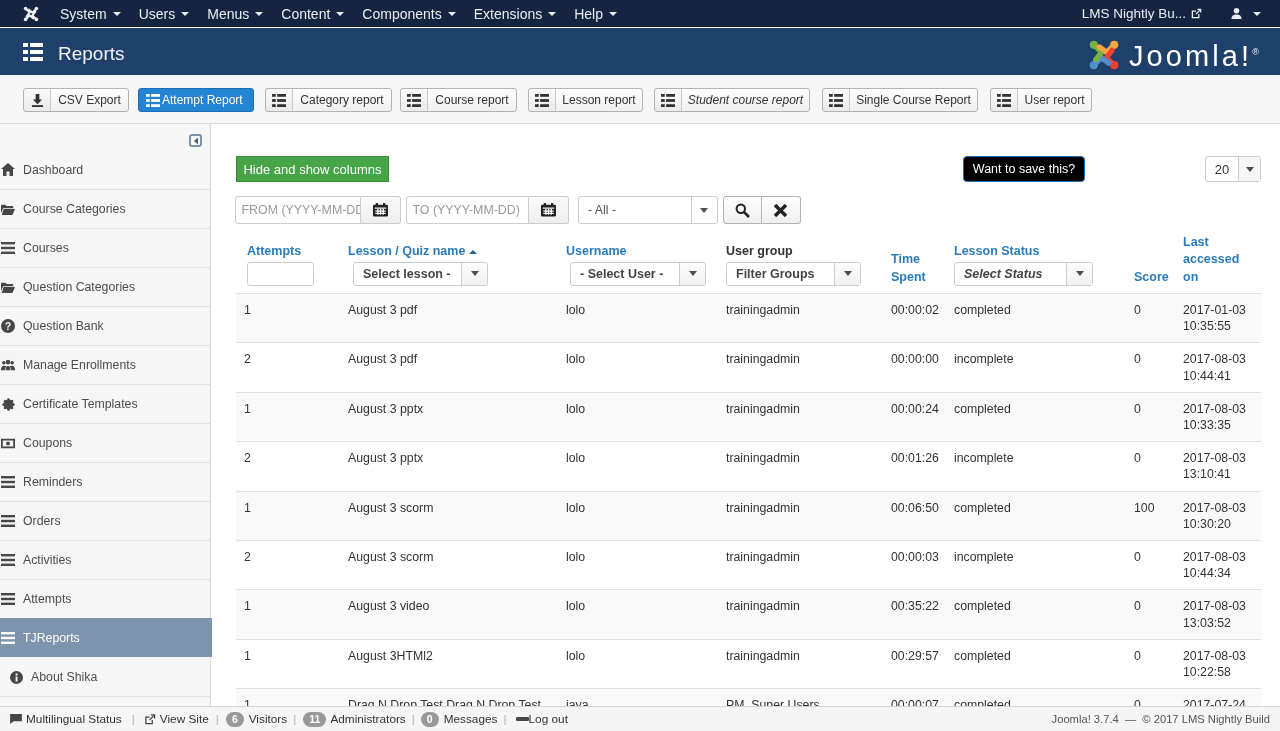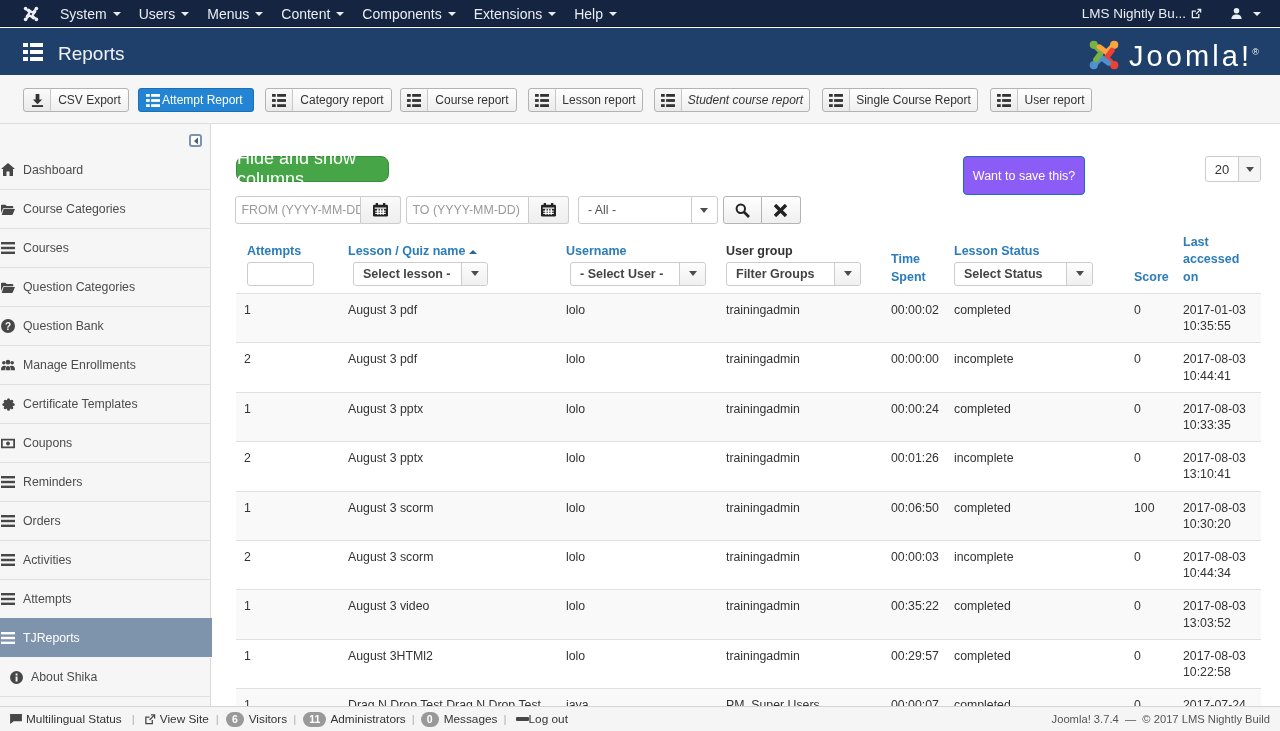--- a/index.html
+++ b/index.html
@@ -28,22 +28,22 @@
 .sidebar { position:absolute; top:124px; left:0; width:211px; height:582px; background:#f6f6f6; border-right:1px solid #d9d9d9; }
 .collapse-btn { position:absolute; top:10px; left:189px; width:13px; height:13px; border:2px solid #7b93ad; border-radius:3px; background:#fdfdfb; display:flex; align-items:center; justify-content:center; }
 .smenu { position:absolute; top:26px; left:0; width:211px; border-bottom:1px solid #e0e0e0; }
 .smenu .it { height:39px; display:flex; align-items:center; border-top:1px solid #e0e0e0; padding-left:1px; color:#4c4c4c; font-size:12.3px;text-align:center; }
 .smenu .it:first-child { border-top:none; }
 .smenu .it .sic { width:14px; display:flex; justify-content:center; margin-right:8px; }
 .smenu .it.active { background:#7e93ac; color:#fff; border-top-color:#7e93ac; width:212px; position:relative; }
 .smenu .it.active + .it { border-top-color:#f6f6f6;margin-left:8px; }
 
 .content { position:absolute; top:124px; left:212px; width:1068px; height:582px; background:#fff; overflow:hidden; }
-.btn-green { position:absolute; left:24px; top:32px; width:153px; height:26px; background:#46a546; border:1px solid #3d8b3d; border-radius:8px; color:#fff; font-size:18px; display:flex; align-items:center; justify-content:center; }
-.btn-save { position:absolute; left:751px; top:32px; width:122px; height:39px; background:#8b5cf6; border:1px solid #1c6fb5; border-radius:4px; color:#fff; font-size:12.5px; display:flex; align-items:center; justify-content:center; }
+.btn-green { position:absolute; left:24px; top:32px; width:153px; height:26px; background:#46a546; border:1px solid #3d8b3d; border-radius:0; color:#fff; font-size:13px; display:flex; align-items:center; justify-content:center; }
+.btn-save { position:absolute; left:751px; top:32px; width:122px; height:26px; background:#000000; border:1px solid #1c6fb5; border-radius:4px; color:#fff; font-size:12.5px; display:flex; align-items:center; justify-content:center; }
 .sel20 { position:absolute; left:993px; top:32px; width:56px; height:26px; border:1px solid #ccc; border-radius:3px; background:#fff; display:flex; }
 .sel20 .v { flex:1; display:flex; align-items:center; justify-content:center; font-size:13px; }
 .sel20 .c { width:22px; border-left:1px solid #ccc; background:#f5f5f5; display:flex; align-items:center; justify-content:center; border-radius:0 3px 3px 0; }
 .dcaret { display:inline-block; width:0; height:0; border-left:4px solid transparent; border-right:4px solid transparent; border-top:5px solid #4d4d4d; }
 .filters { position:absolute; left:22.5px; top:72px; height:28px; display:flex; align-items:stretch; }
 .inp { border:1px solid #ccc; border-radius:3px 0 0 3px; height:28px; padding:0 6px; font-size:12.4px; color:#9a9a9a; display:flex; align-items:center; background:#fff; white-space:nowrap; overflow:hidden; }
 .calbtn { width:40px; border:1px solid #ccc; border-left:none; border-radius:0 3px 3px 0; background:linear-gradient(#fafafa,#eee); display:flex; align-items:center; justify-content:center; }
 .fsel { border:1px solid #ccc; border-radius:3px; background:#fff; display:flex; height:28px; font-size:12.3px; }
 .fsel .v { display:flex; align-items:center; padding-left:9px; color:#555; }
 .fsel .c { width:26px; margin-left:auto; border-left:1px solid #ccc; display:flex; align-items:center; justify-content:center; }
@@ -505,21 +505,21 @@
               <span class="c">
                 <span class="dcaret"></span>
               </span>
             </div>
           </th>
         <th>
             <div class="lbl">Time Spent</div>
           </th>
         <th>
             <div class="lbl">Lesson Status</div>
-            <div class="hsel" style="width:139px;">
+            <div class="hsel" style="width:139px;font-style:italic;">
               <span class="v">Select Status</span>
               <span class="c">
                 <span class="dcaret"></span>
               </span>
             </div>
           </th>
         <th>
             <div class="lbl">Score</div>
           </th>
         <th>

